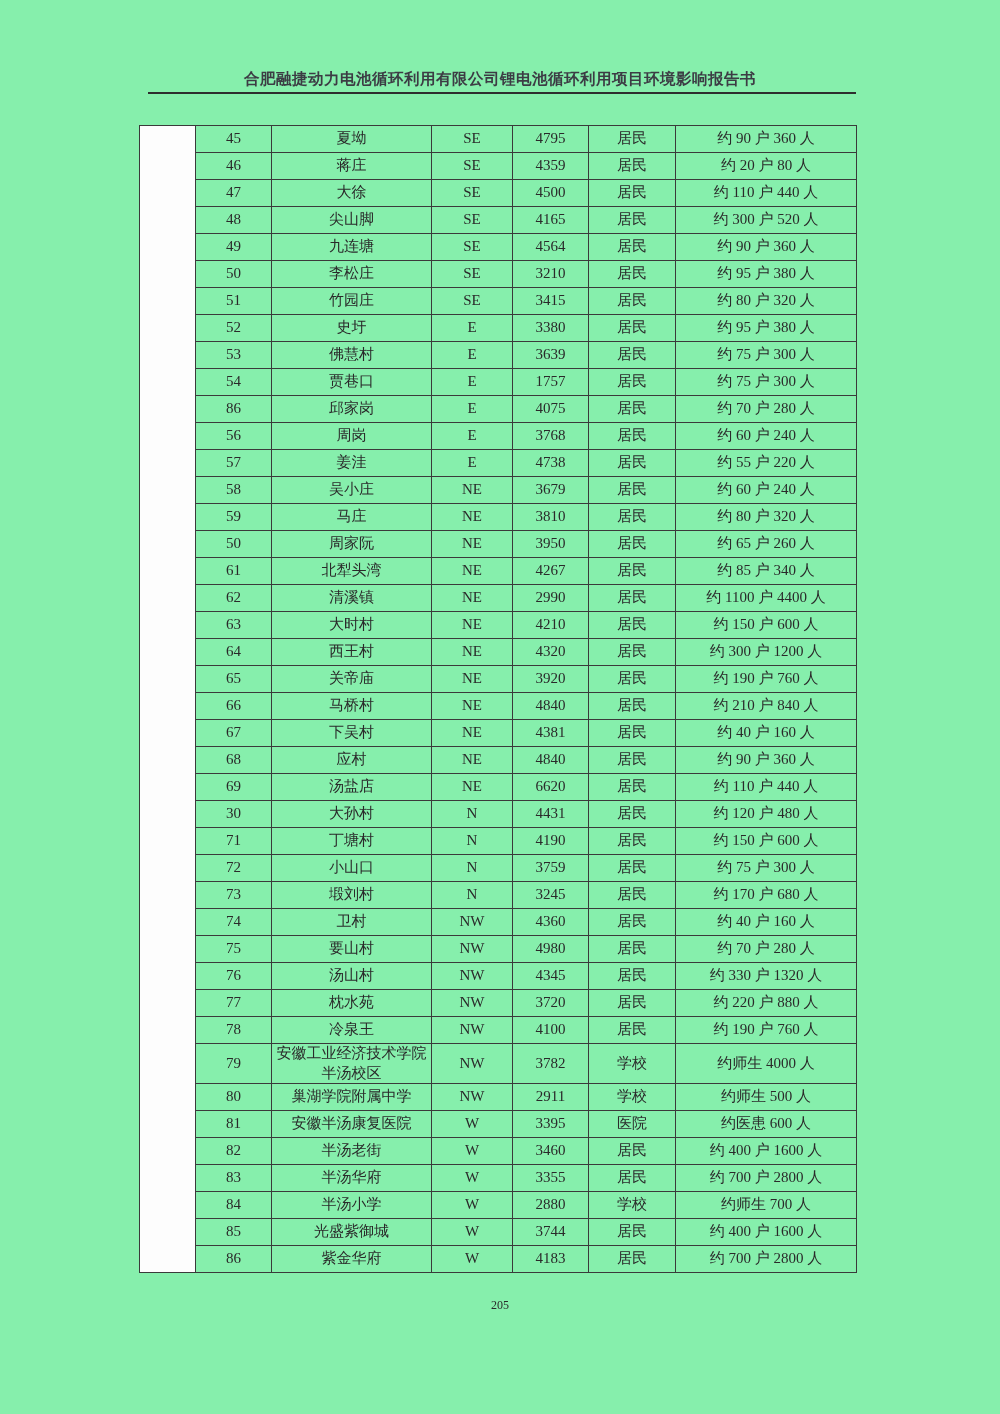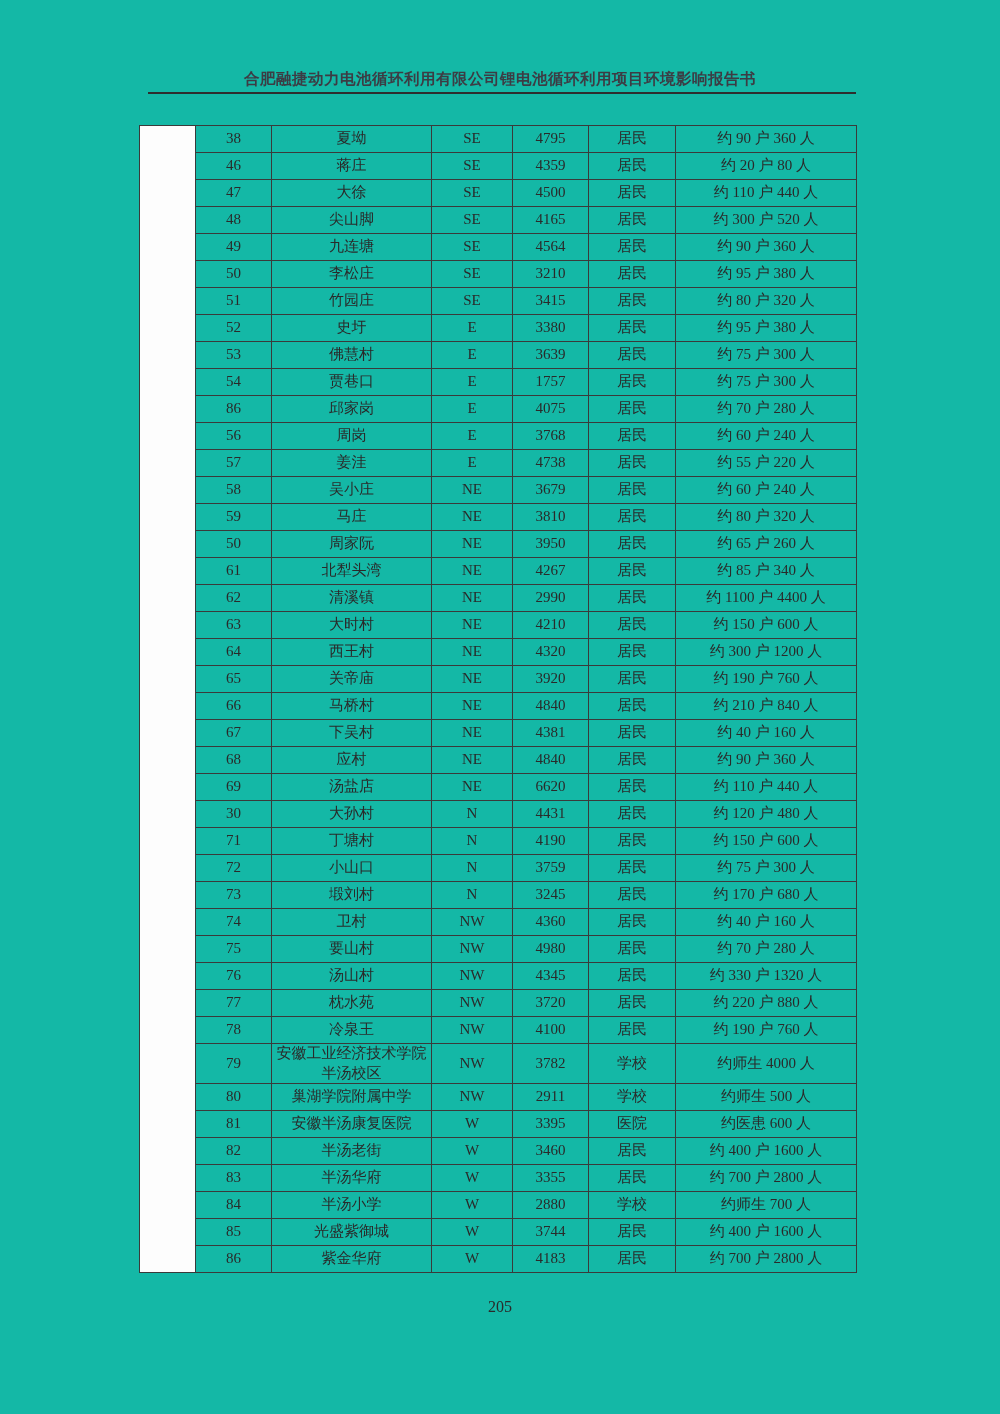--- a/index.html
+++ b/index.html
@@ -4,21 +4,21 @@
 <style>
   html, body {
     margin: 0;
     padding: 0;
     background: #ffffff;
   }
   .page {
     position: relative;
     width: 1000px;
     height: 1414px;
-    background: #14b8a6;
+    background: #86efac;
     font-family: "Liberation Serif", "DejaVu Serif", serif;
     color: #2a2a2a;
     overflow: hidden;
   }
   .header-title {
     position: absolute;
     top: 69px;
     left: 0;
     width: 100%;
     text-align: center;
@@ -59,21 +59,21 @@
   }
   td.c-dir, td.c-dist, td.c-no {
     font-family: "Liberation Serif", "DejaVu Serif", serif;
   }
   .page-number {
     position: absolute;
     top: 1298px;
     left: 0;
     width: 100%;
     text-align: center;
-    font-size: 16px;
+    font-size: 12px;
     color: #2a2a2a;
   }
 </style>
 </head>
 <body>
 
 <div class="page">
 
   <div class="header-title">合肥融捷动力电池循环利用有限公司锂电池循环利用项目环境影响报告书</div>
 
@@ -85,21 +85,21 @@
       <col style="width:76px">
       <col style="width:160px">
       <col style="width:81px">
       <col style="width:76px">
       <col style="width:87px">
       <col style="width:181px">
     </colgroup>
     <tbody>
         <tr>
           <td class="spanner" rowspan="42"></td>
-      <td class="c-no">38</td>
+      <td class="c-no">45</td>
       <td class="c-name">夏坳</td>
       <td class="c-dir">SE</td>
       <td class="c-dist">4795</td>
       <td class="c-type">居民</td>
       <td class="c-pop">约 90 户 360 人</td>
     </tr>
         <tr>
       <td class="c-no">46</td>
       <td class="c-name">蒋庄</td>
       <td class="c-dir">SE</td>

